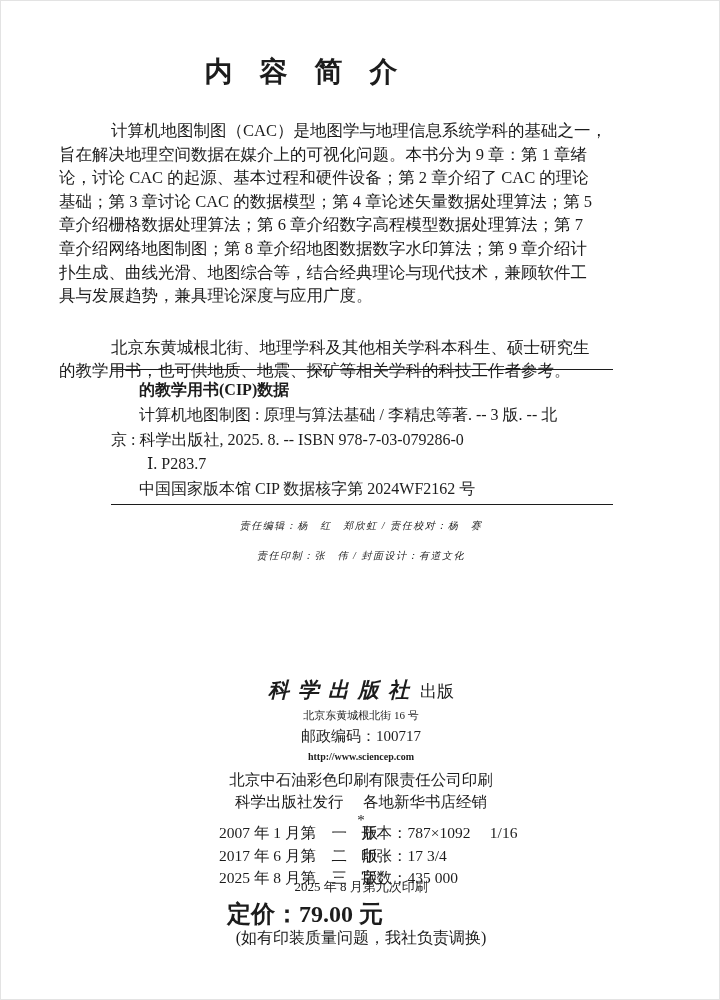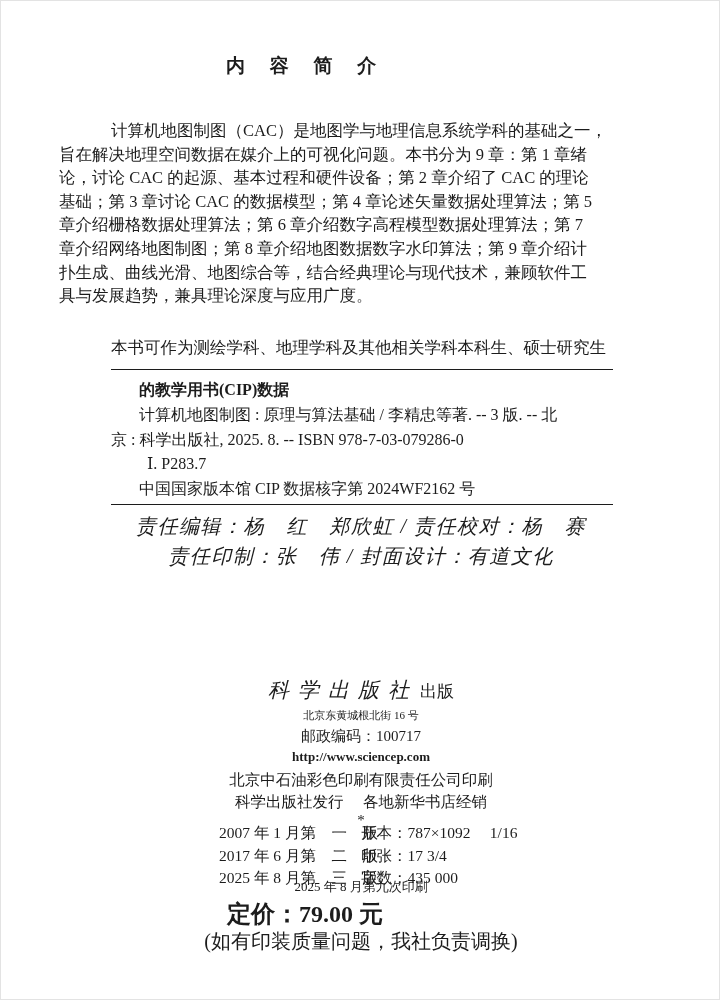--- a/index.html
+++ b/index.html
@@ -9,21 +9,21 @@
     background:#ffffff;
     box-sizing:border-box;
     border:1px solid #e3e3e3;
     font-family:"Liberation Serif","DejaVu Serif",serif;
     color:#1c1c1c;
     overflow:hidden;
   }
   .page-title{
     position:absolute;top:52px;left:0;width:604px;
     text-align:center;
-    font-size:19px;font-weight:700;
+    font-size:28px;font-weight:700;
     letter-spacing:4px;word-spacing:12px;
   }
   .intro{
     position:absolute;top:90px;left:58px;width:556px;
     font-size:16.5px;line-height:23.6px;
   }
   .intro .line{white-space:nowrap;}
   .intro .indent{padding-left:52px;margin-top:28px;}
   .rule{
     position:absolute;left:110px;width:502px;height:0;
@@ -37,75 +37,76 @@
   }
   .cip-header{font-weight:700;padding-left:28px;}
   .cip-l1{padding-left:28px;}
   .cip-l2{padding-left:0;}
   .cip-l3{padding-left:36px;}
   .cip-l4{padding-left:28px;}
   .staff{
     position:absolute;top:510px;left:0;width:720px;
     text-align:center;
     font-style:italic;
-    font-size:20px;line-height:30px;
+    font-size:10px;line-height:30px;
     letter-spacing:1.5px;
   }
   .colophon{
     position:absolute;top:676px;left:0;width:720px;
     text-align:center;
   }
   .pub-name{font-size:17px;line-height:26px;}
   .pub-name .script{
-    font-size:21px;font-weight:400;font-style:italic;
+    font-size:21px;font-weight:700;font-style:italic;
     letter-spacing:9px;margin-right:2px;
   }
   .pub-address{font-size:11px;line-height:21px;}
   .pub-postcode{font-size:15px;line-height:21px;}
-  .pub-website{font-size:13px;line-height:20px;font-weight:700;}
+  .pub-website{font-size:10px;line-height:20px;font-weight:700;}
   .pub-printer{font-size:15.5px;line-height:23px;margin-top:1px;}
   .pub-distribution{font-size:15.5px;line-height:22px;}
   .pub-star{font-size:15px;line-height:15px;}
   .edition-table{
     position:absolute;top:821px;left:218px;width:300px;
     font-size:15.5px;line-height:22.6px;
   }
   .ed-row{display:flex;}
   .ed-left{width:142px;white-space:nowrap;}
   .ed-right{white-space:nowrap;}
   .printing-line{
     position:absolute;top:877px;left:0;width:720px;
     text-align:center;font-size:13px;
   }
   .price-line{
     position:absolute;top:897px;left:0;width:608px;
     text-align:center;font-size:24px;font-weight:700;
   }
   .note-line{
     position:absolute;top:927px;left:0;width:720px;
-    text-align:center;font-size:20px;
+    text-align:center;font-size:16px;
   }
 </style>
 </head>
 <body>
 
 <div class="page">
 
   <div class="page-title">内 容 简 介</div>
 
   <div class="intro">
     <div class="line indent">计算机地图制图（CAC）是地图学与地理信息系统学科的基础之一，</div>
     <div class="line">旨在解决地理空间数据在媒介上的可视化问题。本书分为 9 章：第 1 章绪</div>
     <div class="line">论，讨论 CAC 的起源、基本过程和硬件设备；第 2 章介绍了 CAC 的理论</div>
     <div class="line">基础；第 3 章讨论 CAC 的数据模型；第 4 章论述矢量数据处理算法；第 5</div>
     <div class="line">章介绍栅格数据处理算法；第 6 章介绍数字高程模型数据处理算法；第 7</div>
     <div class="line">章介绍网络地图制图；第 8 章介绍地图数据数字水印算法；第 9 章介绍计</div>
     <div class="line">扑生成、曲线光滑、地图综合等，结合经典理论与现代技术，兼顾软件工</div>
     <div class="line">具与发展趋势，兼具理论深度与应用广度。</div>
-    <div class="line indent">本书可作为测绘学科、地理学科及其他相关学科本科生、硕士研究生</div>
+    <div class="line indent">北京东黄城根北街、地理学科及其他相关学科本科生、硕士研究生</div>
+    <div class="line">的教学用书，也可供地质、地震、探矿等相关学科的科技工作者参考。</div>
   </div>
 
   <div class="rule rule-top"></div>
 
   <div class="cip">
     <div class="cip-header">的教学用书(CIP)数据</div>
     <div class="cip-l1">计算机地图制图 : 原理与算法基础 / 李精忠等著. -- 3 版. -- 北</div>
     <div class="cip-l2">京 : 科学出版社, 2025. 8. -- ISBN 978-7-03-079286-0</div>
     <div class="cip-l3">Ⅰ. P283.7</div>
     <div class="cip-l4">中国国家版本馆 CIP 数据核字第 2024WF2162 号</div>

